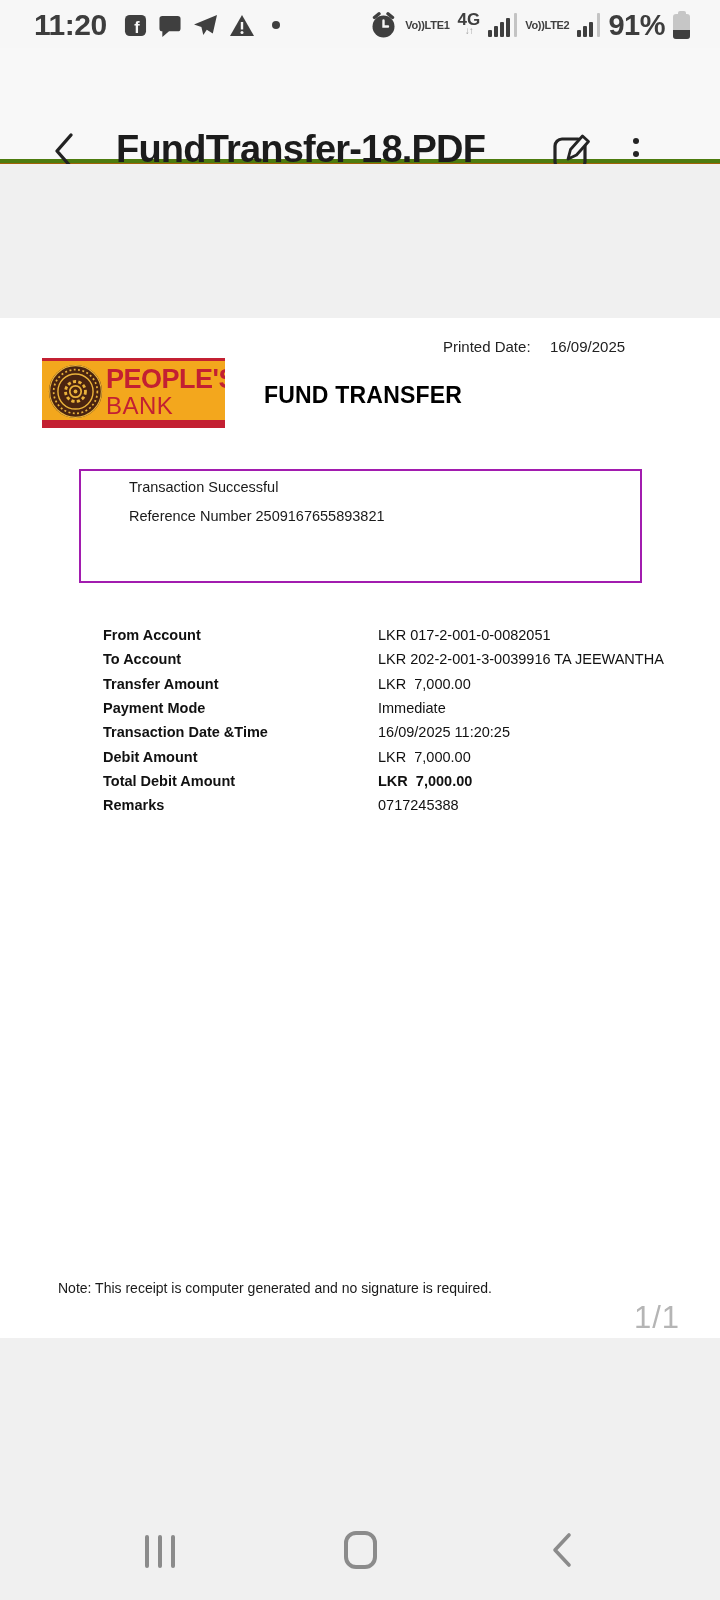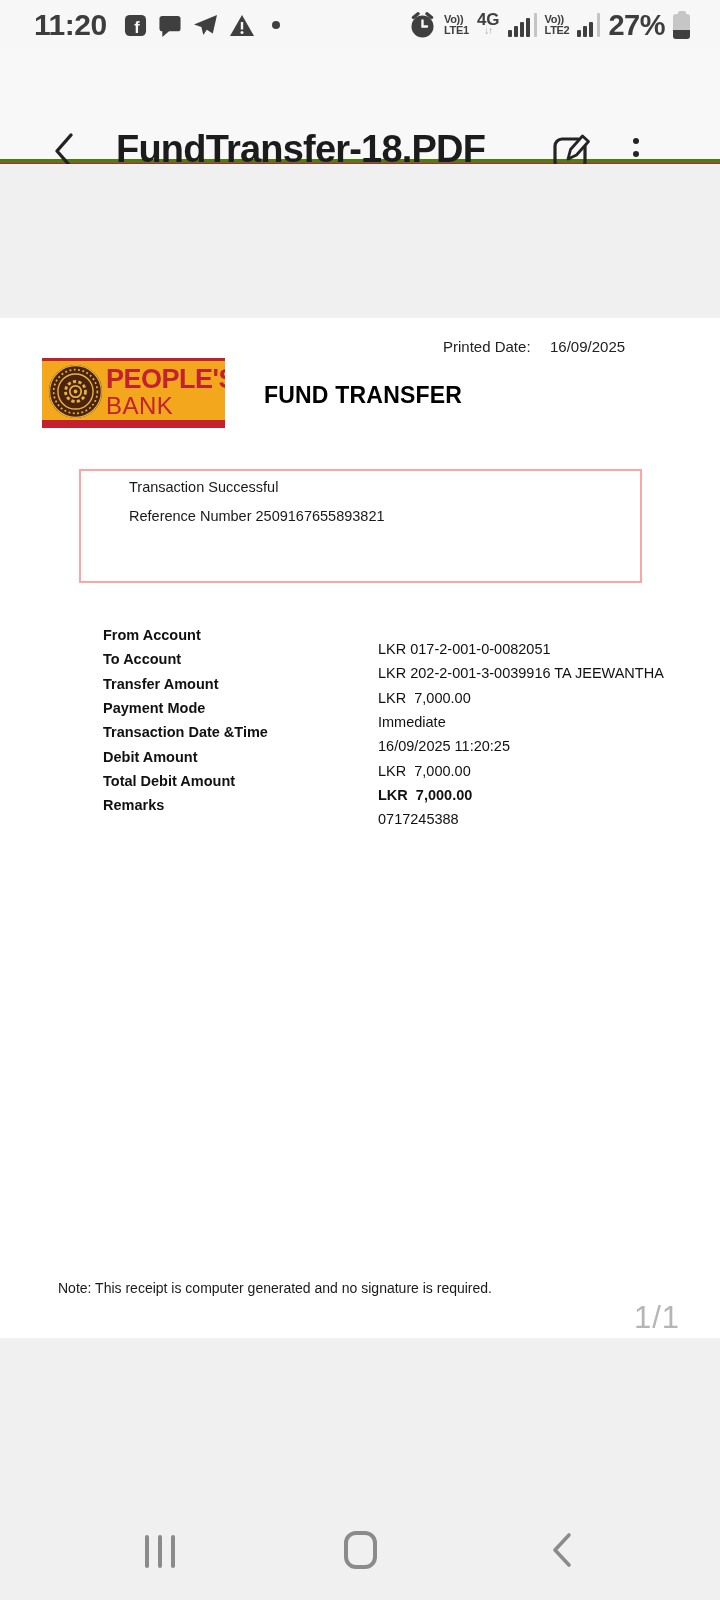--- a/index.html
+++ b/index.html
@@ -4,21 +4,21 @@
 <style>
   * { margin: 0; padding: 0; box-sizing: border-box; }
   html, body { background: #e9e9e9; }
   body { font-family: "Liberation Sans", sans-serif; }
 
   .screen {
     position: relative;
     width: 720px;
     height: 1600px;
     margin: 0 auto;
-    background: #be185d;
+    background: #a16207;
     overflow: hidden;
   }
 
   
   .status-bar {
     position: absolute;
     top: 0; left: 0;
     width: 720px; height: 48px;
     background: #f7f7f7;
     display: flex;
@@ -30,21 +30,21 @@
     font-size: 30px;
     font-weight: 600;
     color: #3d3d3d;
     letter-spacing: -0.5px;
     margin-right: 6px;
   }
   .sb-icon { display: flex; align-items: center; }
   .sb-dot { width: 8px; height: 8px; border-radius: 50%; background: #3f3f3f; margin-left: 6px; }
   .sb-right { margin-left: auto; display: flex; align-items: center; gap: 8px; }
   .volte {
-    display: flex; flex-direction: column; align-items: flex-start;
+    display: flex; flex-direction: row; align-items: flex-start;
     font-size: 11px; font-weight: 700; color: #3f3f3f; line-height: 11px;
     letter-spacing: -0.3px;
   }
   .badge-4g {
     display: flex; flex-direction: column; align-items: center;
     line-height: 11px;
   }
   .badge-4g .g { font-size: 17px; font-weight: 700; color: #3f3f3f; }
   .badge-4g .arrows { font-size: 10px; color: #a3a3a3; letter-spacing: -1px; }
   .signal { display: flex; align-items: flex-end; gap: 2px; height: 24px; }
@@ -116,36 +116,36 @@
   .doc-title {
     position: absolute; left: 264px; top: 64px;
     font-size: 23px; font-weight: 700; color: #000;
     letter-spacing: 0.2px;
   }
 
   
   .status-box {
     position: absolute; left: 79px; top: 151px;
     width: 563px; height: 114px;
-    border: 2px solid #fca5a5;
+    border: 2px solid #a21caf;
     background: #fff;
   }
   .status-box .line1 { position: absolute; left: 48px; top: 8px; font-size: 14.5px; color: #1a1a1a; }
   .status-box .line2 { position: absolute; left: 48px; top: 37px; font-size: 14.5px; color: #1a1a1a; }
 
   
   .details { position: absolute; left: 12px; top: 305px; width: 720px; padding-left: 33px; }
   .drow { position: relative; height: 24.3px; }
   .dlabel {
     position: absolute; left: 58px; top: 50%; transform: translateY(-50%);
     font-size: 14.5px; font-weight: 700; color: #111; white-space: pre;
   }
   .dvalue {
     position: absolute; left: 333px; top: 50%; transform: translateY(-50%);
-    font-size: 14.5px; color: #111; white-space: pre; margin-top: 14px;
+    font-size: 14.5px; color: #111; white-space: pre;
   }
   .drow.bold-value .dvalue { font-weight: 700; }
 
   .pdf-note { position: absolute; left: 58px; top: 962px; font-size: 14px; color: #1a1a1a; }
 
   .page-indicator {
     position: absolute; right: 40px; top: 982px;
     font-size: 31px; color: #b5b5b5; letter-spacing: 1px;
   }
 
@@ -223,21 +223,21 @@
       <span class="volte">
         <span>Vo))</span>
         <span>LTE2</span>
       </span>
       <span class="signal">
         <i class="b1"></i>
           <i class="b2"></i>
           <i class="b3"></i>
           <i class="tall"></i>
       </span>
-      <span class="sb-batt-pct">27%</span>
+      <span class="sb-batt-pct">91%</span>
       <span class="battery">
         <span class="cap"></span>
         <span class="body">
             <span class="fill"></span>
           </span>
       </span>
     </div>
   </div>
 
   <div class="app-header">

